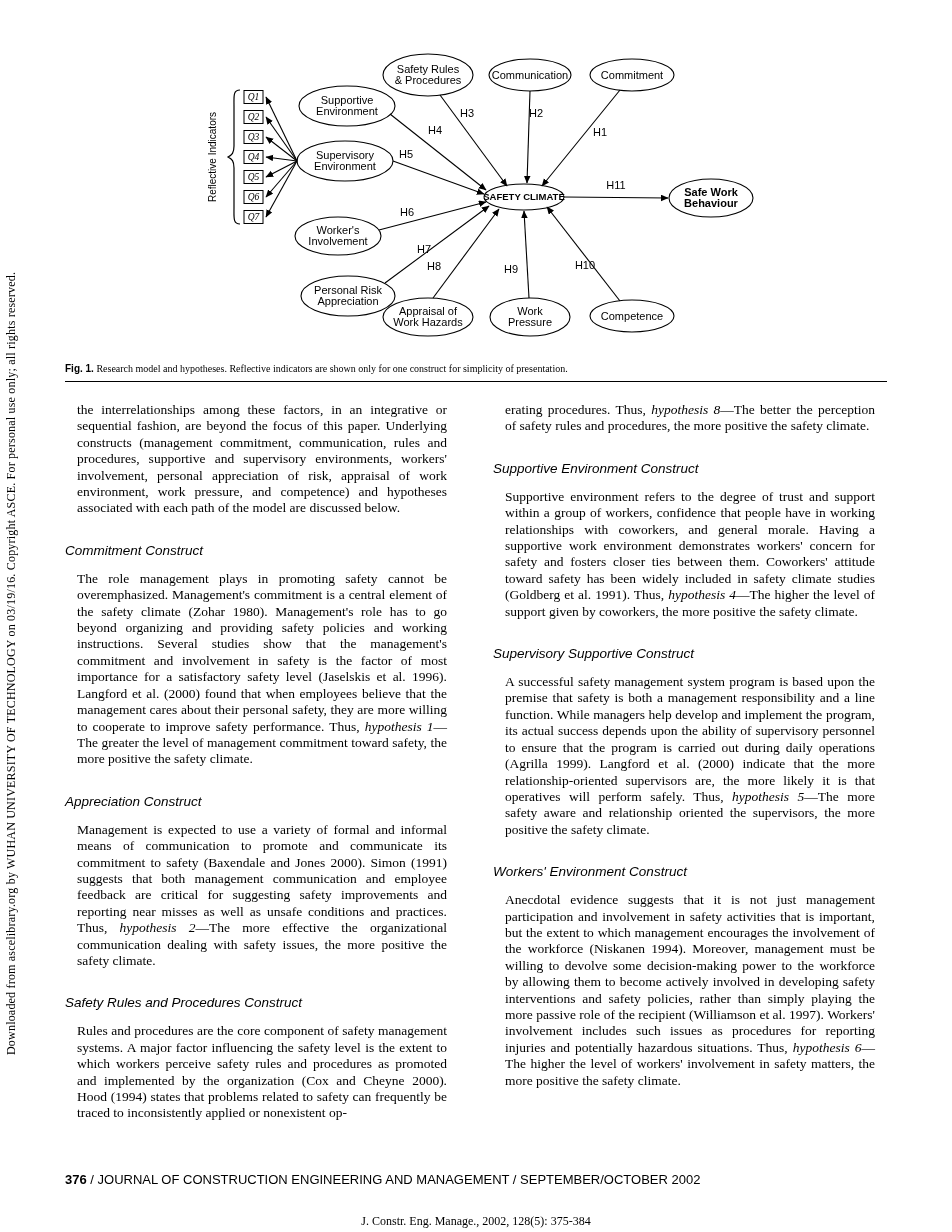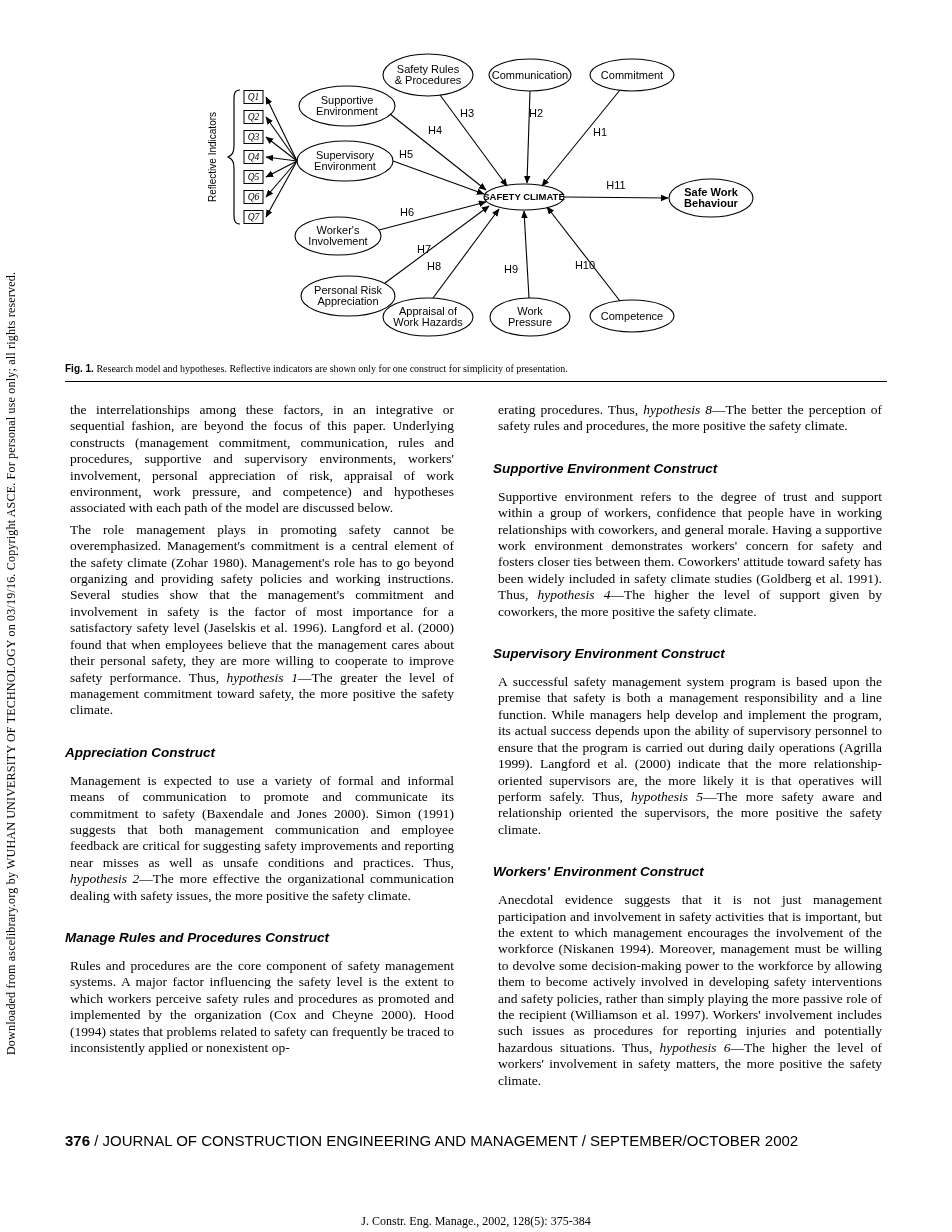--- a/index.html
+++ b/index.html
@@ -26,26 +26,26 @@
 
   .caption{position:absolute;left:65px;top:350px;width:822px;text-align:left;font-size:10px;margin-top:13px;}
   .caption .fig-label{font-family:"Liberation Sans",sans-serif;font-weight:bold;}
   .rule{position:absolute;left:65px;top:381px;width:822px;height:1px;background:#000;}
 
   
   .body-text{position:absolute;top:402px;left:65px;width:822px;}
   .col{position:absolute;top:0;width:394px;}
   .col-left{left:0;}
   .col-right{left:428px;}
-  .col p{margin:5px;font-size:13.5px;line-height:16.4px;text-align:justify;}
-  .col h3{font-family:"Liberation Sans",sans-serif;font-style:italic;font-weight:bold;
+  .col p{margin:12px;font-size:13.5px;line-height:16.4px;text-align:justify;}
+  .col h3{font-family:"Liberation Sans",sans-serif;font-style:italic;font-weight:normal;
           font-size:13.5px;margin:26px 0 13px 0;}
   .col p:first-child{margin-top:0;}
 
-  .footer{position:absolute;left:65px;top:1132px;font-family:"Liberation Sans",sans-serif;font-size:15px;}
+  .footer{position:absolute;left:65px;top:1172px;font-family:"Liberation Sans",sans-serif;font-size:13px;}
   .footer .page-num{font-weight:bold;}
   .citation{position:absolute;left:0;top:1214px;width:952px;text-align:center;font-size:12px;}
 </style>
 </head>
 <body>
 
 <div class="page">
 
   <div class="sidebar-text">Downloaded from ascelibrary.org by WUHAN UNIVERSITY OF TECHNOLOGY on 03/19/16. Copyright ASCE. For personal use only; all rights reserved.</div>
 
@@ -173,31 +173,32 @@
   <div class="caption">
     <span class="fig-label">Fig. 1.</span>
     <span>Research model and hypotheses. Reflective indicators are shown only for one construct for simplicity of presentation.</span>
   </div>
 
   <div class="rule"></div>
 
   <div class="body-text">
     <div class="col col-left">
       <p>the interrelationships among these factors, in an integrative or sequential fashion, are beyond the focus of this paper. Underlying constructs (management commitment, communication, rules and procedures, supportive and supervisory environments, workers' involvement, personal appreciation of risk, appraisal of work environment, work pressure, and competence) and hypotheses associated with each path of the model are discussed below.</p>
+      <h3>Commitment Construct</h3>
       <p>The role management plays in promoting safety cannot be overemphasized. Management's commitment is a central element of the safety climate (Zohar 1980). Management's role has to go beyond organizing and providing safety policies and working instructions. Several studies show that the management's commitment and involvement in safety is the factor of most importance for a satisfactory safety level (Jaselskis et al. 1996). Langford et al. (2000) found that when employees believe that the management cares about their personal safety, they are more willing to cooperate to improve safety performance. Thus, <i>hypothesis 1</i>—The greater the level of management commitment toward safety, the more positive the safety climate.</p>
       <h3>Appreciation Construct</h3>
       <p>Management is expected to use a variety of formal and informal means of communication to promote and communicate its commitment to safety (Baxendale and Jones 2000). Simon (1991) suggests that both management communication and employee feedback are critical for suggesting safety improvements and reporting near misses as well as unsafe conditions and practices. Thus, <i>hypothesis 2</i>—The more effective the organizational communication dealing with safety issues, the more positive the safety climate.</p>
-      <h3>Manage Rules and Procedures Construct</h3>
+      <h3>Safety Rules and Procedures Construct</h3>
       <p>Rules and procedures are the core component of safety management systems. A major factor influencing the safety level is the extent to which workers perceive safety rules and procedures as promoted and implemented by the organization (Cox and Cheyne 2000). Hood (1994) states that problems related to safety can frequently be traced to inconsistently applied or nonexistent op-</p>
     </div>
     <div class="col col-right">
       <p>erating procedures. Thus, <i>hypothesis 8</i>—The better the perception of safety rules and procedures, the more positive the safety climate.</p>
       <h3>Supportive Environment Construct</h3>
       <p>Supportive environment refers to the degree of trust and support within a group of workers, confidence that people have in working relationships with coworkers, and general morale. Having a supportive work environment demonstrates workers' concern for safety and fosters closer ties between them. Coworkers' attitude toward safety has been widely included in safety climate studies (Goldberg et al. 1991). Thus, <i>hypothesis 4</i>—The higher the level of support given by coworkers, the more positive the safety climate.</p>
-      <h3>Supervisory Environment Construct</h3>
+      <h3>Supervisory Supportive Construct</h3>
       <p>A successful safety management system program is based upon the premise that safety is both a management responsibility and a line function. While managers help develop and implement the program, its actual success depends upon the ability of supervisory personnel to ensure that the program is carried out during daily operations (Agrilla 1999). Langford et al. (2000) indicate that the more relationship-oriented supervisors are, the more likely it is that operatives will perform safely. Thus, <i>hypothesis 5</i>—The more safety aware and relationship oriented the supervisors, the more positive the safety climate.</p>
       <h3>Workers' Environment Construct</h3>
       <p>Anecdotal evidence suggests that it is not just management participation and involvement in safety activities that is important, but the extent to which management encourages the involvement of the workforce (Niskanen 1994). Moreover, management must be willing to devolve some decision-making power to the workforce by allowing them to become actively involved in developing safety interventions and safety policies, rather than simply playing the more passive role of the recipient (Williamson et al. 1997). Workers' involvement includes such issues as procedures for reporting injuries and potentially hazardous situations. Thus, <i>hypothesis 6</i>—The higher the level of workers' involvement in safety matters, the more positive the safety climate.</p>
     </div>
   </div>
 
   <div class="footer">
     <span class="page-num">376</span><span> / JOURNAL OF CONSTRUCTION ENGINEERING AND MANAGEMENT / SEPTEMBER/OCTOBER 2002</span>
   </div>
 

